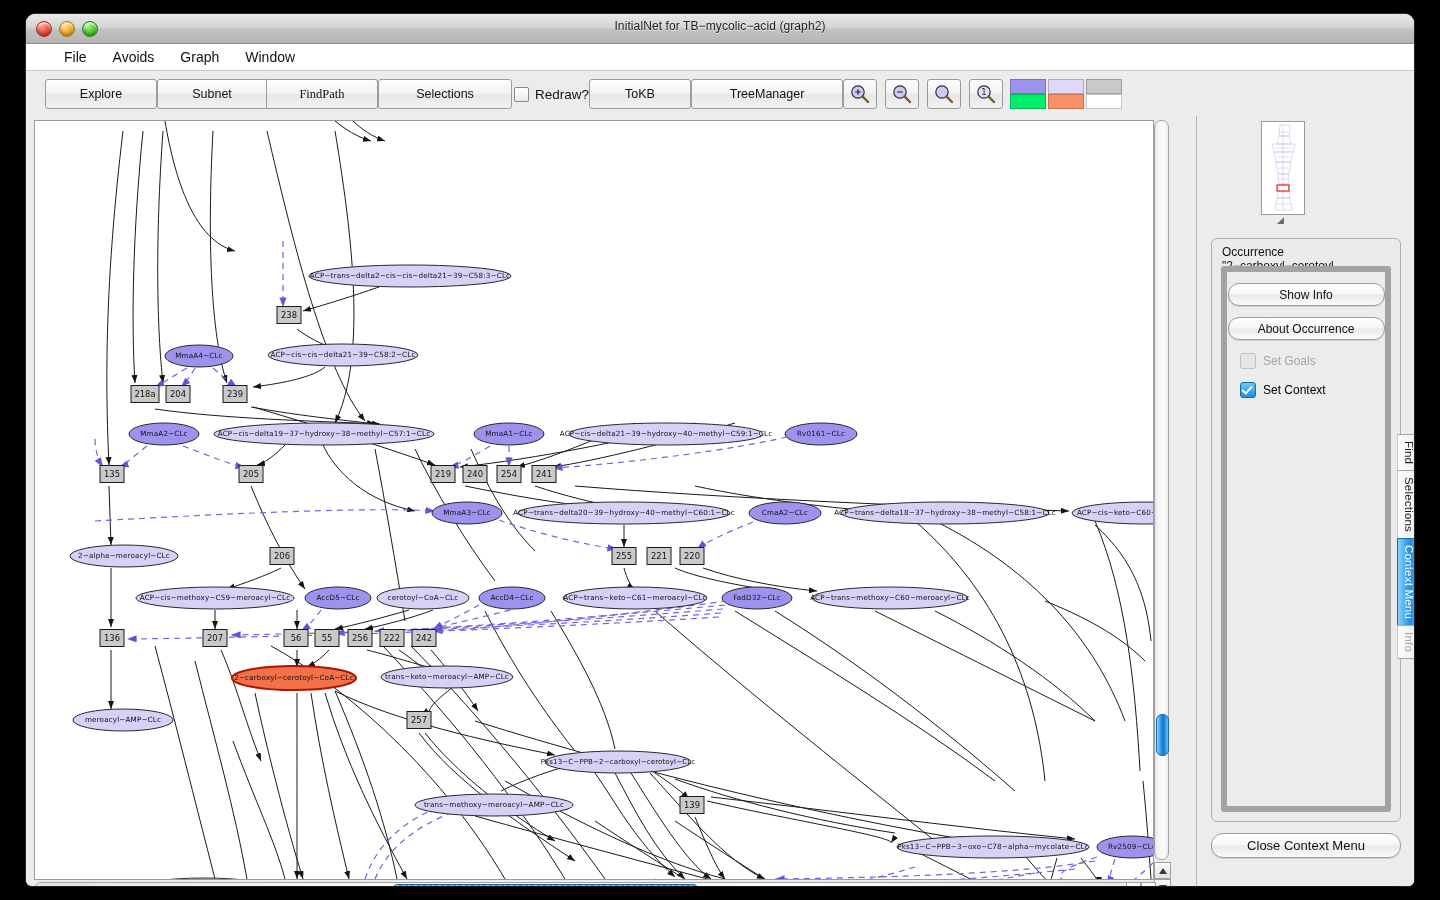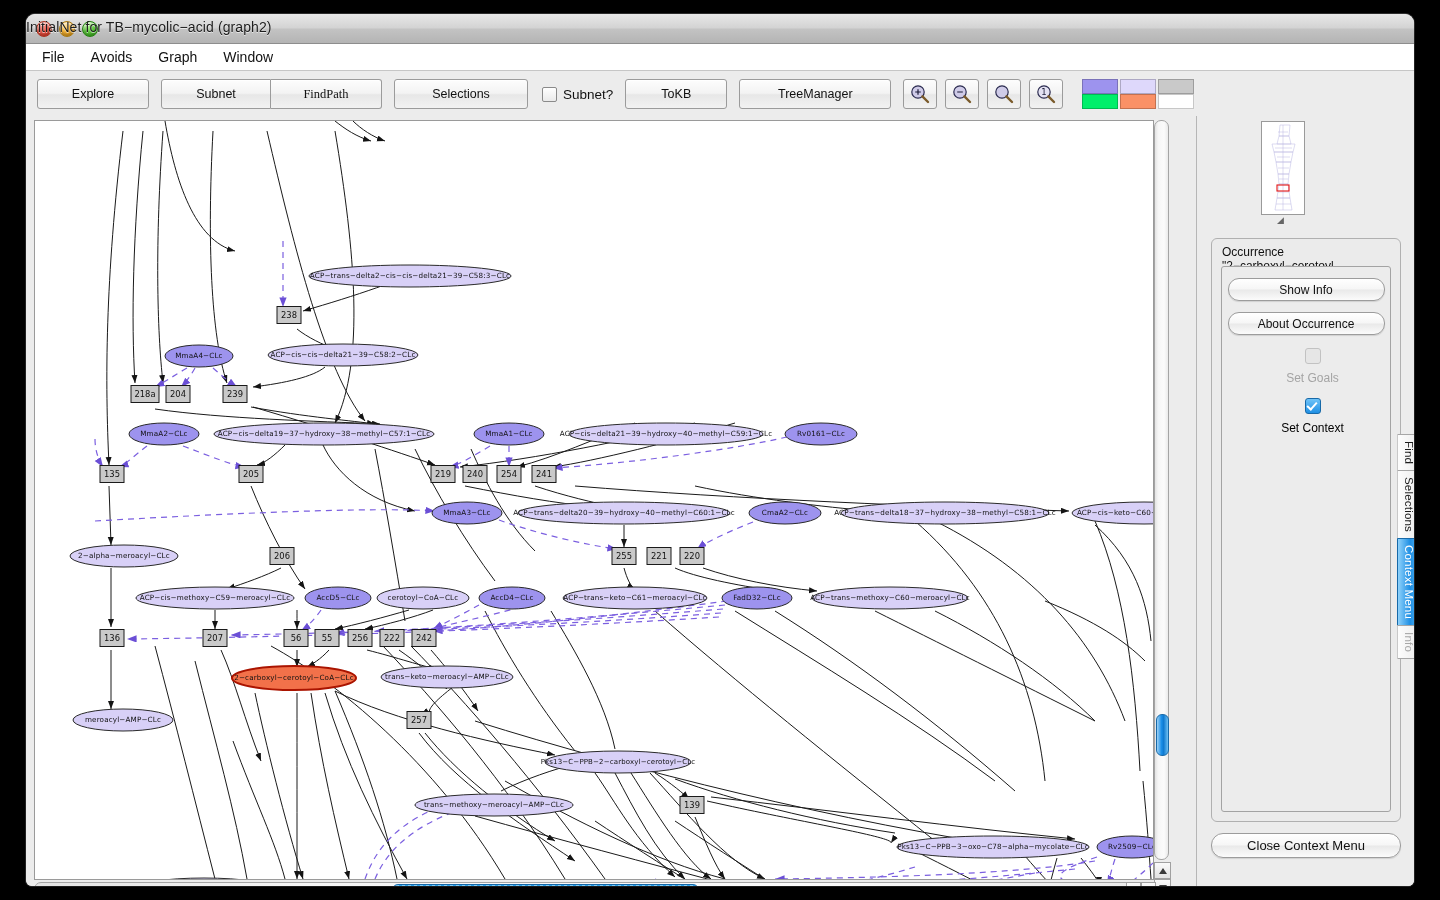--- a/index.html
+++ b/index.html
@@ -13,41 +13,41 @@
     box-shadow:0 6px 26px rgba(0,0,0,.85), 0 0 0 1px #3c3c3c;
     overflow:hidden;
   }
   #titlebar{
     height:29px;
     background:linear-gradient(to bottom,#e8e8e8 0%,#d3d3d3 48%,#c3c3c3 52%,#b4b4b4 100%);
     border-bottom:1px solid #8d8d8d;
     position:relative;
   }
   #titlebar .title{
-    position:absolute;left:0;right:0;top:5px;text-align:left;
-    font-size:14px;color:#1d1d1d;letter-spacing:.1px;
+    position:absolute;left:0;right:0;top:5px;text-align:center;
+    font-size:12px;color:#1d1d1d;letter-spacing:.1px;
     text-shadow:0 1px 0 rgba(255,255,255,.6);
   }
   .lights{position:absolute;left:10px;top:7px;display:flex;gap:7px;}
   .light{width:14px;height:14px;border-radius:50%;box-shadow:inset 0 -2px 3px rgba(0,0,0,.28), inset 0 2px 2px rgba(255,255,255,.75);}
   .light.red{background:radial-gradient(circle at 35% 28%,#ff9f96 0%,#f05a4a 45%,#cf2d1e 100%);border:1px solid #a8311f;}
   .light.yellow{background:radial-gradient(circle at 35% 28%,#ffe09a 0%,#f5b233 45%,#d08c12 100%);border:1px solid #a8780f;}
   .light.green{background:radial-gradient(circle at 35% 28%,#b7f59a 0%,#5ec93d 45%,#2ea415 100%);border:1px solid #23810f;}
 
   
   #menubar{
     height:26px;background:#fff;border-bottom:1px solid #c6c6c6;
-    display:flex;align-items:center;padding-left:5px;gap:4px;
+    display:flex;align-items:center;padding-left:27px;gap:4px;
   }
   #menubar .mi{font-size:14px;color:#111;padding:3px 11px;border-radius:3px;cursor:default;}
 
   
   #toolbar{
     height:46px;background:#ececec;border-bottom:1px solid #b9b9b9;
-    display:flex;align-items:center;padding-left:11px;gap:12px;
+    display:flex;align-items:center;padding-left:19px;gap:0;
   }
   .tbtn{
     height:28px;min-width:78px;padding:0 14px;
     background:linear-gradient(to bottom,#fdfdfd 0%,#f3f3f3 47%,#e7e7e7 53%,#f2f2f2 100%);
     border:1px solid #9b9b9b;border-radius:3px;
     font-size:12.5px;color:#111;display:flex;align-items:center;justify-content:center;
     box-shadow:0 1px 0 rgba(255,255,255,.8) inset;cursor:default;white-space:nowrap;
   }
   .pairgroup{display:flex;}
   .pairgroup .tbtn{border-radius:0;border-left-width:0;}
@@ -103,29 +103,29 @@
   #sidepanel{position:absolute;left:1170px;top:0;width:218px;bottom:0;background:#ececec;
     border-left:1px solid #b6b6b6;}
   #thumbbox{position:absolute;left:64px;top:5px;width:42px;height:92px;background:#fff;border:1px solid #9a9a9a;overflow:hidden;}
   #thumbcaret{position:absolute;left:80px;top:99px;font-size:9px;color:#666;}
   #ctxbox{
     position:absolute;left:14px;top:122px;right:14px;height:582px;
     background:#ebebeb;border:1px solid #b0b0b0;border-radius:6px;
   }
   #ctxtitle{position:absolute;left:10px;top:6px;font-size:12px;color:#111;}
   #ctxinner{position:absolute;left:9px;top:27px;right:9px;bottom:9px;background:#ececec;
-    border:1px solid #a3a3a3;border-radius:3px;}
+    border:6px solid #a3a3a3;border-radius:3px;}
   .pillbtn{
     margin:11px auto 0;width:155px;height:21px;border-radius:11px;
     background:linear-gradient(to bottom,#ffffff 0%,#f6f6f6 48%,#e9e9e9 52%,#fbfbfb 100%);
     border:1px solid #9c9c9c;font-size:12px;color:#111;
     display:flex;align-items:center;justify-content:center;cursor:default;
     box-shadow:0 1px 1px rgba(0,0,0,.12);
   }
-  .ckrow{display:flex;align-items:center;gap:7px;margin:13px 0 0 13px;font-size:12px;flex-direction:column;}
+  .ckrow{display:flex;align-items:center;gap:7px;margin:13px 0 0 13px;font-size:12px;}
   .ckbox{width:14px;height:14px;border:1px solid #9a9a9a;border-radius:3px;
     background:linear-gradient(to bottom,#fff,#ebebeb);}
   .ckbox.on{background:linear-gradient(to bottom,#6fc3f8,#1f8fe4);border-color:#1769a8;
     position:relative;}
   .ckbox.on::after{content:"";position:absolute;left:3px;top:1px;width:4px;height:8px;
     border:solid #fff;border-width:0 2px 2px 0;transform:rotate(42deg);}
   .ckrow.disabled{color:#a4a4a4;}
   .ckrow.disabled .ckbox{background:#e6e6e6;border-color:#c2c2c2;}
   #closectx{
     position:absolute;left:14px;right:14px;bottom:28px;height:23px;border-radius:12px;
@@ -173,21 +173,21 @@
   <div id="toolbar">
     <div class="tbtn" style="min-width:82px">Explore</div>
     <div class="pairgroup">
       <div class="tbtn" style="min-width:80px">Subnet</div>
       <div class="tbtn" style="min-width:82px">FindPath</div>
     </div>
     <div class="tbtn" style="min-width:104px">Selections</div>
 
     <div class="chkwrap">
       <div class="chkbox"></div>
-      <div class="chklabel">Subnet?</div>
+      <div class="chklabel">Redraw?</div>
     </div>
 
     <div class="tbtn" style="min-width:72px">ToKB</div>
     <div class="tbtn" style="min-width:122px">TreeManager</div>
 
     <div class="iconsep">
       <div class="iconbtn">
         <svg width="22" height="22" viewBox="0 0 22 22">
             <circle cx="9" cy="9" r="6.2" fill="#cfcbe8" stroke="#2b2b4f" stroke-width="1.2"></circle>
             <line x1="13.4" y1="13.4" x2="19" y2="19" stroke="#7a5a2a" stroke-width="2.4" stroke-linecap="round"></line>

